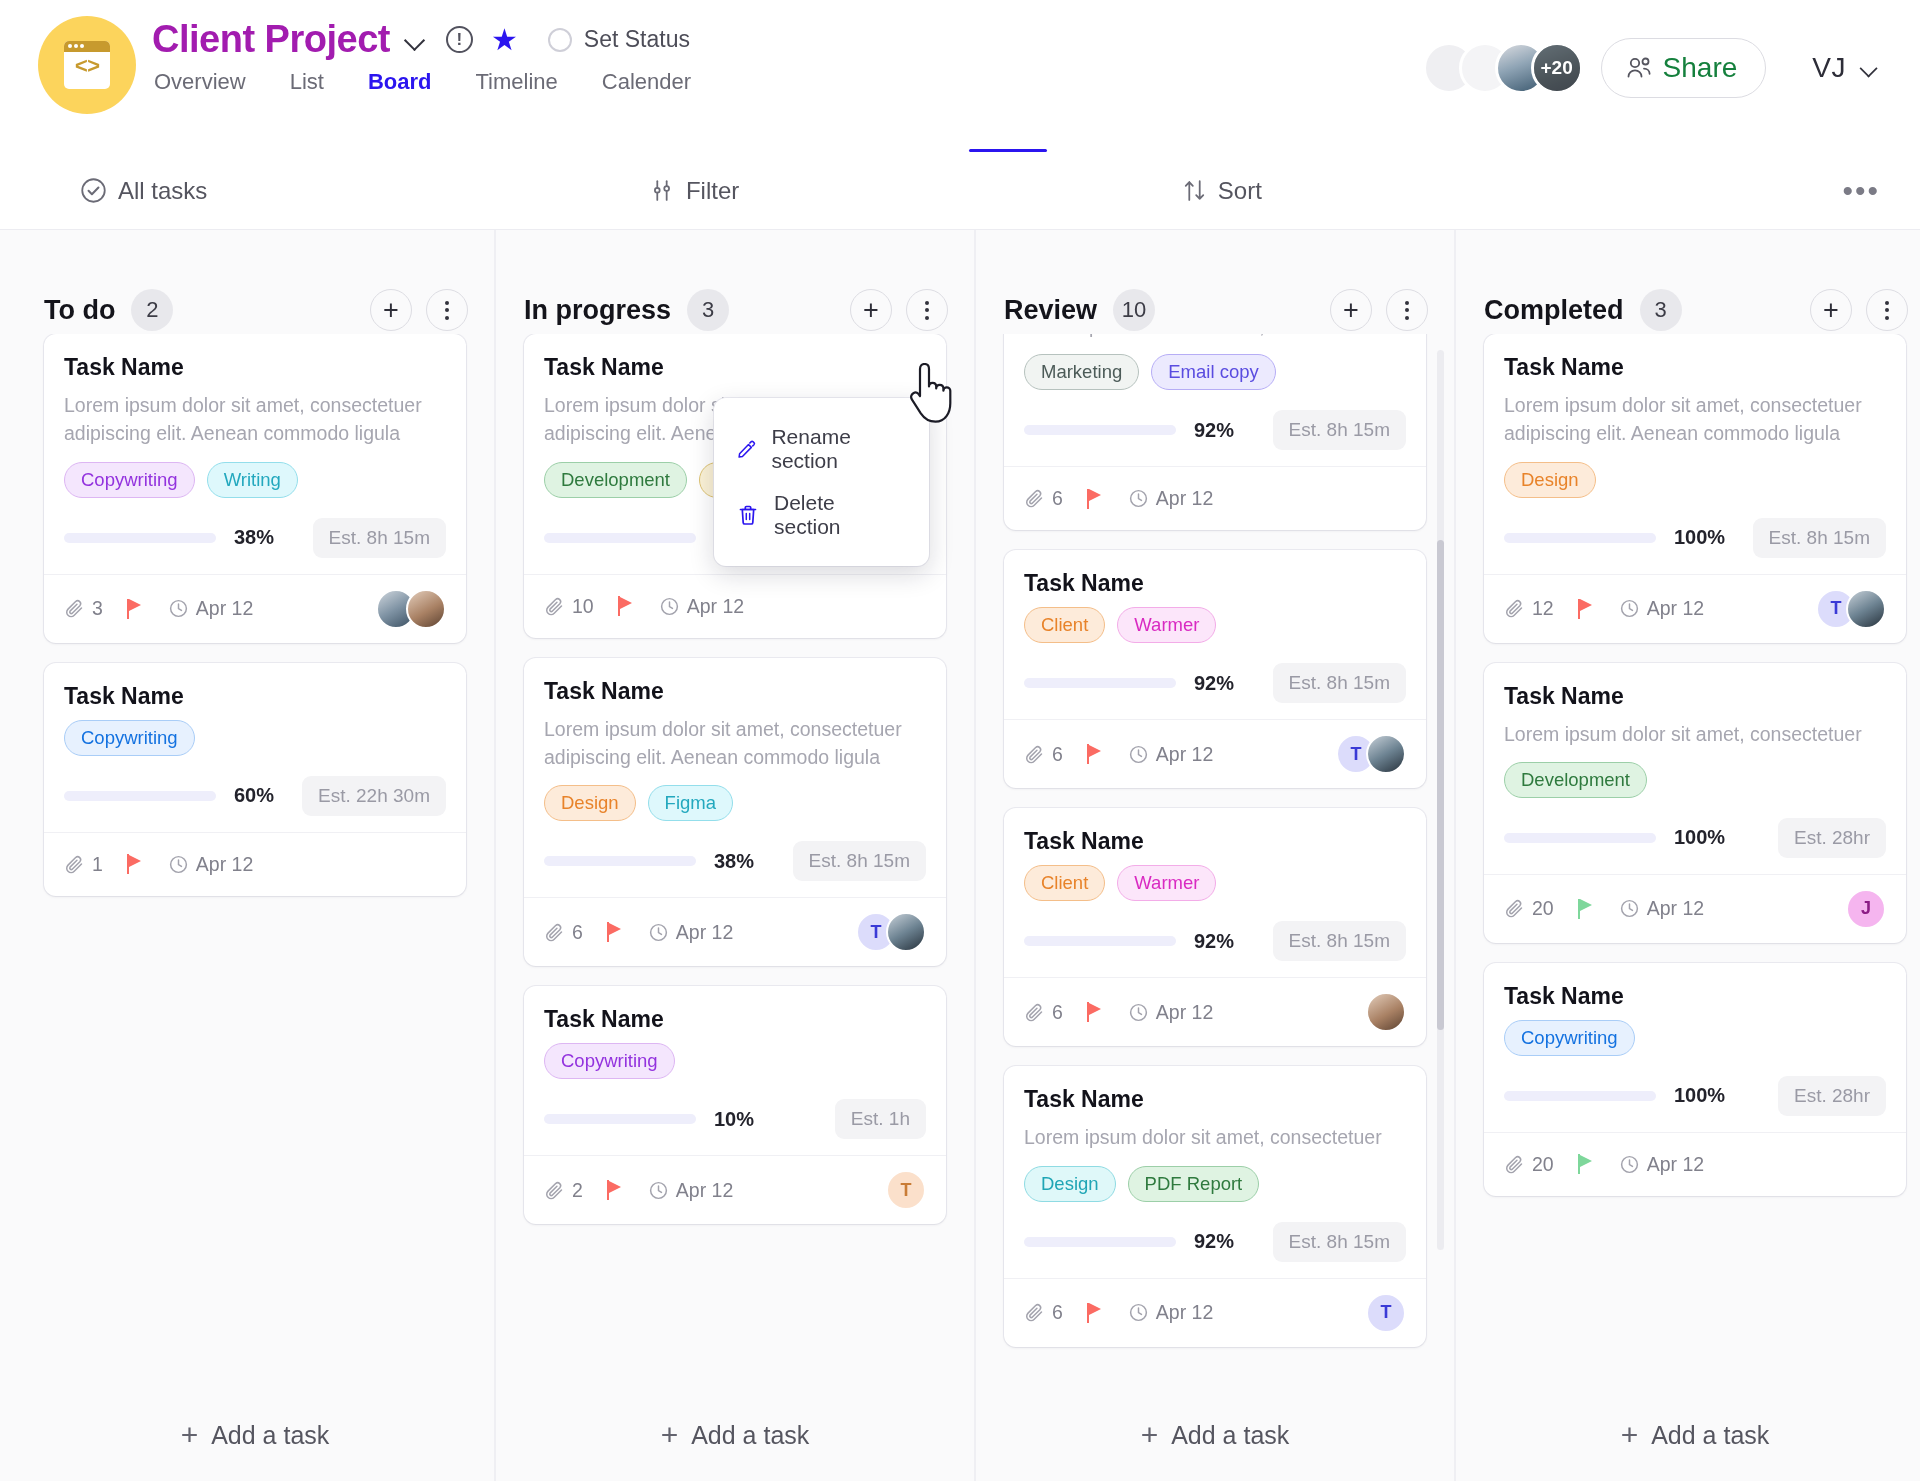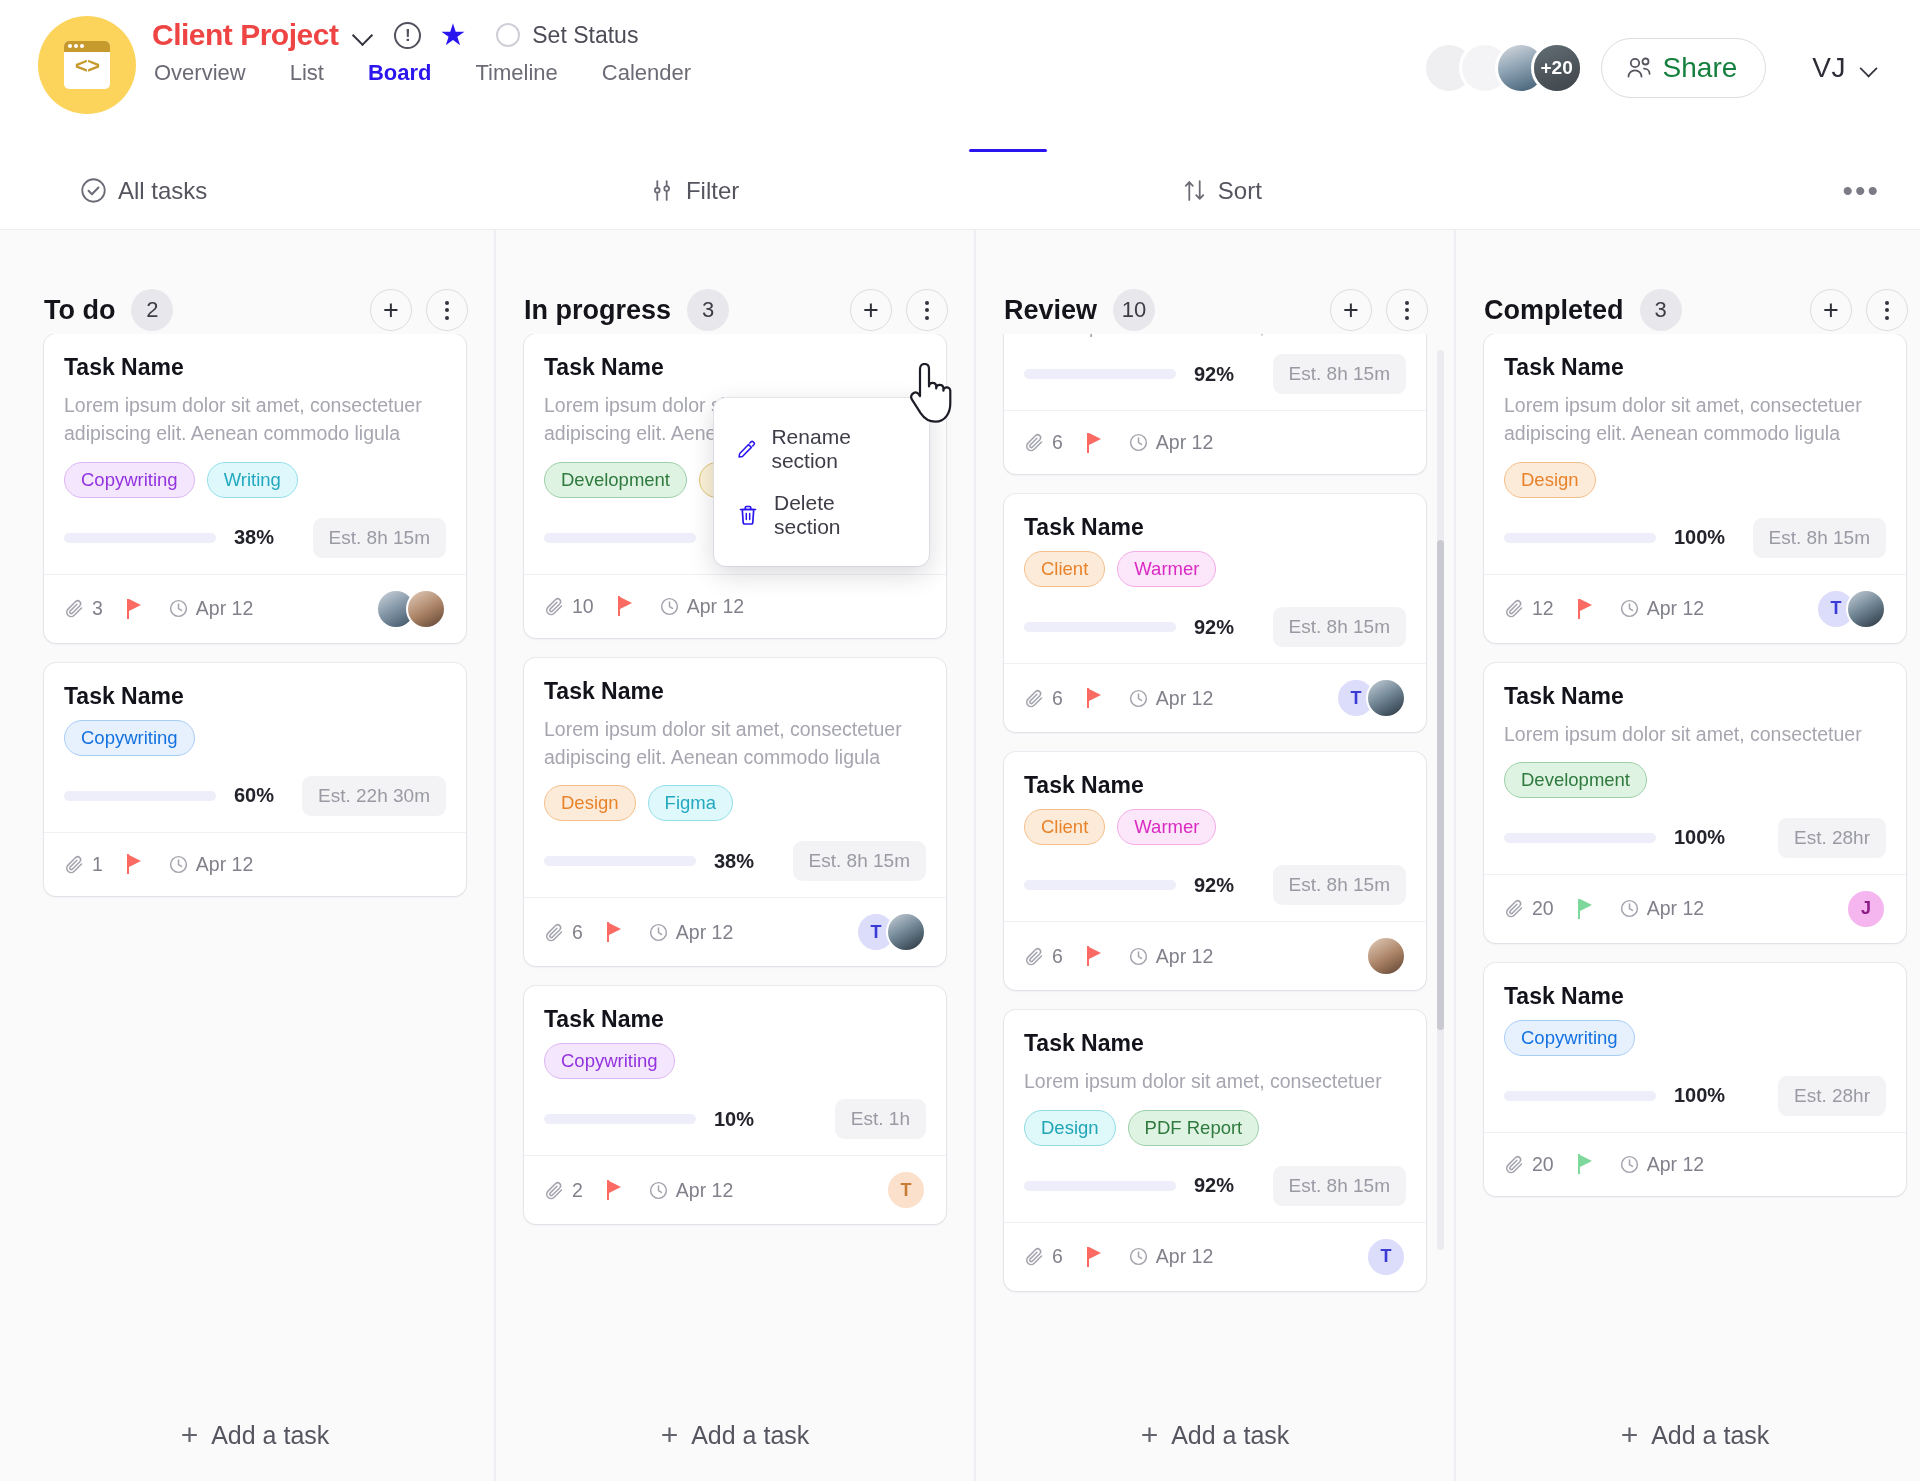--- a/index.html
+++ b/index.html
@@ -43,21 +43,21 @@
   }
   .logo-code {
     font-family: "Liberation Mono", monospace;
     color: #C79A2E; font-size: 22px; font-weight: 700;
     line-height: 1; padding-bottom: 10px; letter-spacing: -1px;
   }
 
   .title-block { margin-top: 18px; flex: 0 0 auto; }
   .title-row { display: flex; align-items: center; gap: 14px; }
   .project-title {
-    font-size: 30px; font-weight: 700; color: #ef4444; letter-spacing: -0.5px;
+    font-size: 38px; font-weight: 700; color: #a21caf; letter-spacing: -0.5px;
   }
   .chev {
     width: 22px; height: 22px; position: relative; cursor: pointer;
   }
   .chev::after {
     content:""; position:absolute; left:3px; top:4px;
     width: 13px; height: 13px;
     border-right: 2.6px solid #32323c; border-bottom: 2.6px solid #32323c;
     transform: rotate(45deg);
   }
@@ -586,20 +586,24 @@
               <i></i>
             </span>
           </span>
         </span>
       </div>
       <div class="col-body">
         <div class="col-scroll" style="margin-top: -42px;">
           <div class="card">
             <div class="card-main">
               <div class="card-desc">Lorem ipsum dolor sit amet, consectetuer</div>
+              <div class="tags">
+                <span class="tag" style="background:#F1F4F2;color:#4C5B58;border-color:#B6C2BE">Marketing</span>
+                <span class="tag" style="background:#ECEAFE;color:#5A4CE0;border-color:#B6ADF5">Email copy</span>
+              </div>
               <div class="prow">
                 <span class="pbar-wrap"><span class="pbar" style="width:92%"></span></span>
                 <span class="ppct">92%</span>
                 <span class="est">Est. 8h 15m</span>
               </div>
             </div>
             <div class="card-foot">
               <span class="meta">
                 <svg width="21" height="21" viewBox="0 0 24 24">
                   <path d="M20 11.5l-8.3 8.3a5 5 0 0 1-7.1-7.1l8.7-8.7a3.4 3.4 0 0 1 4.8 4.8l-8.7 8.7a1.8 1.8 0 0 1-2.5-2.5l7.9-7.9" fill="none" stroke="#a3a3ad" stroke-width="1.7" stroke-linecap="round" stroke-linejoin="round"></path>

